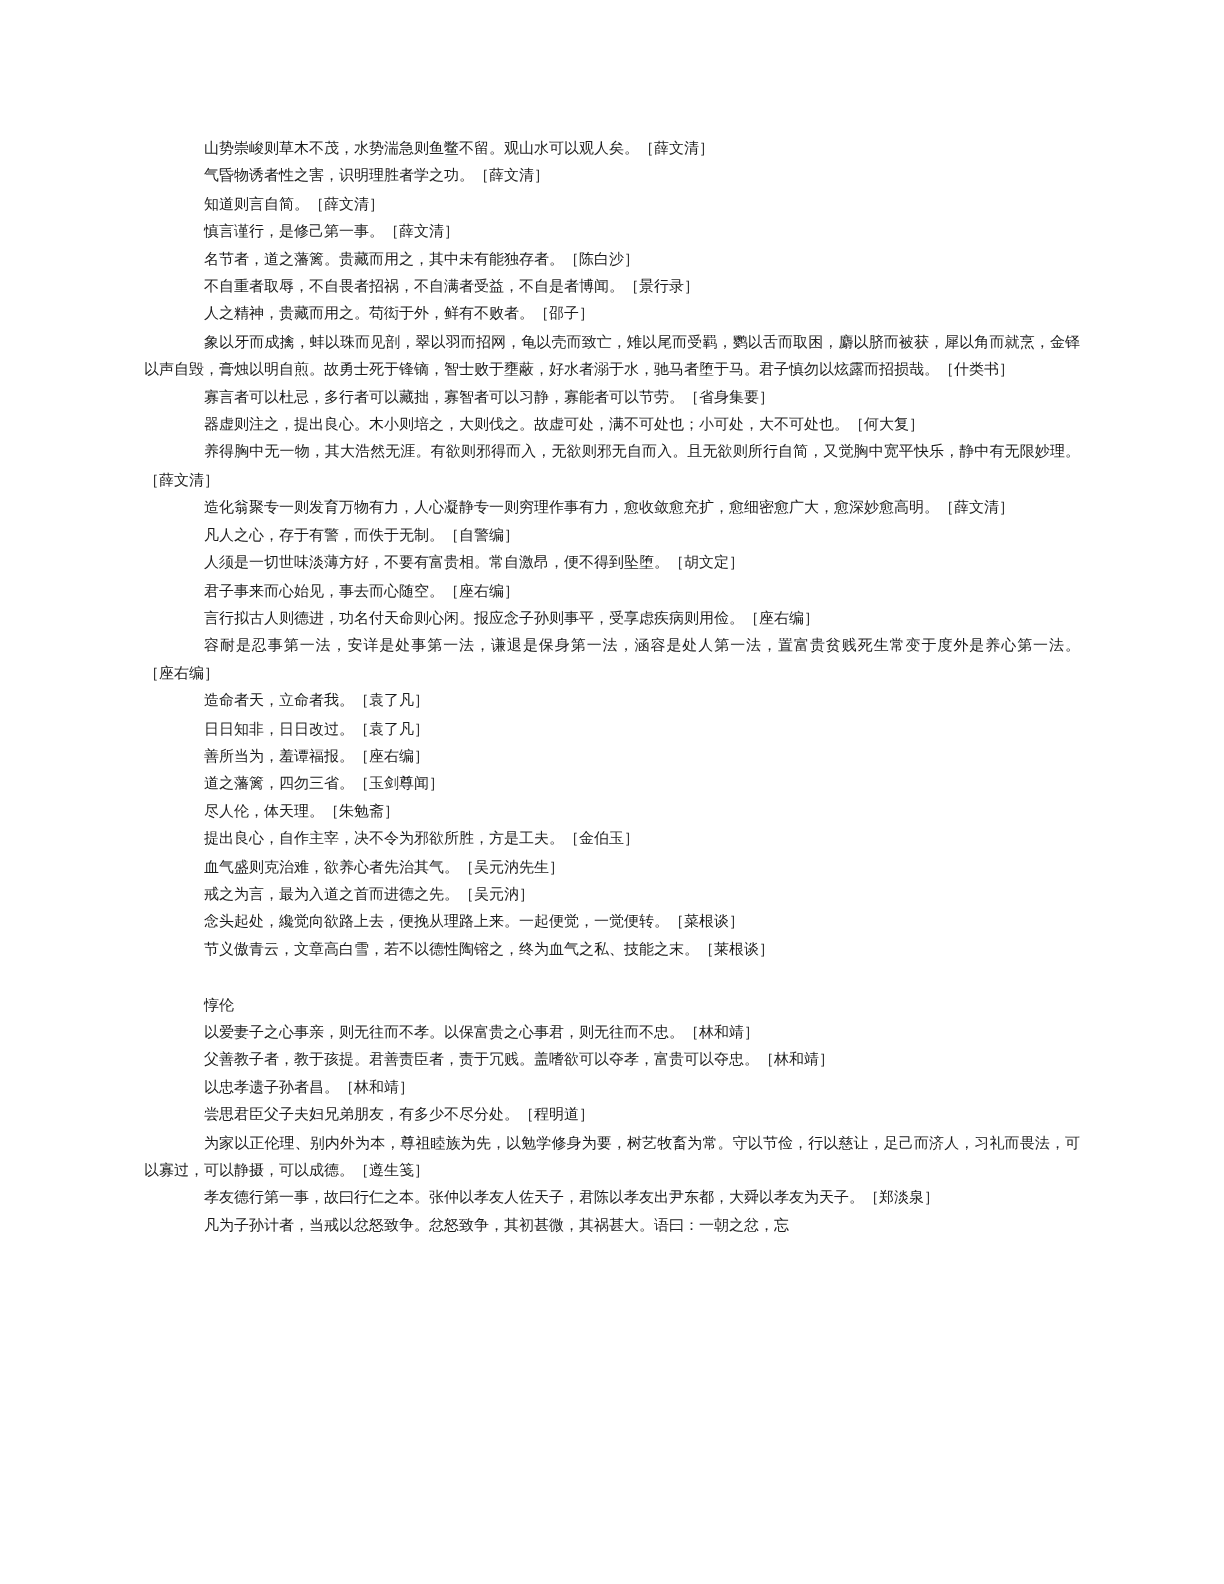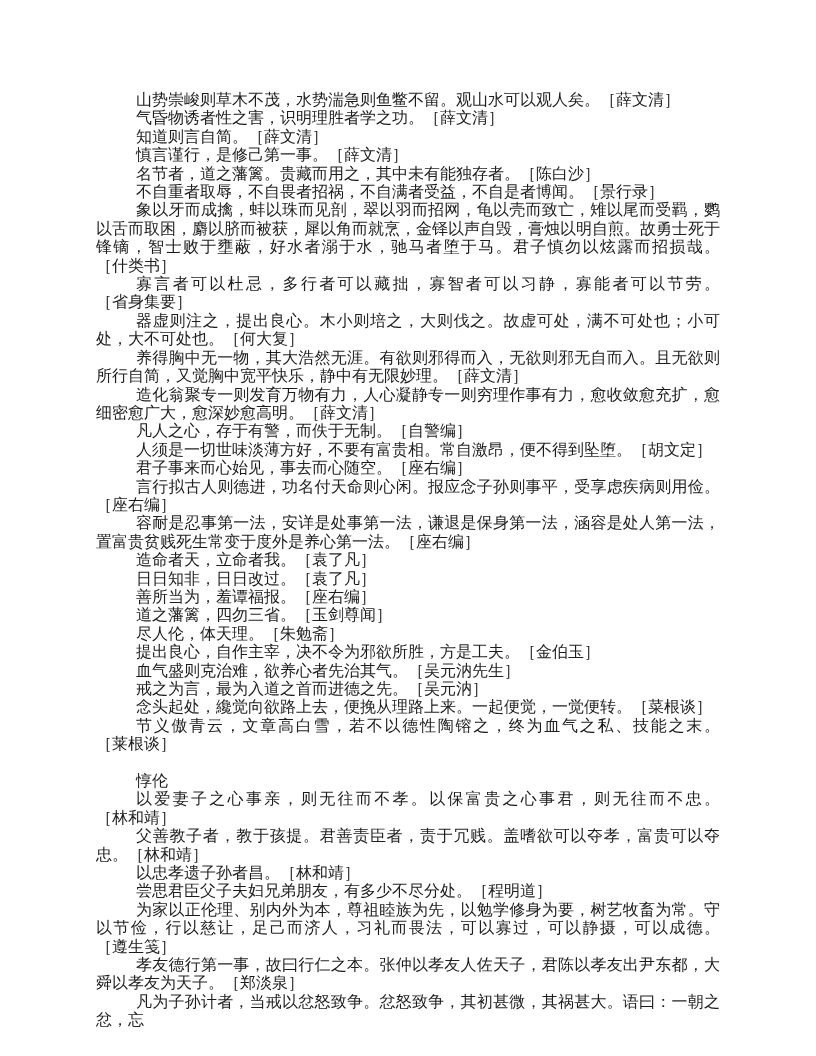--- a/index.html
+++ b/index.html
@@ -14,21 +14,21 @@
     margin: 0 auto;
     background: #ffffff;
     overflow: hidden;
     font-family: "Liberation Serif", "DejaVu Serif", serif;
   }
   .text-block {
     position: absolute;
     left: 96px;
     top: 91px;
     width: 624px;
-    font-size: 16px;
+    font-size: 10px;
     line-height: 18.4px;
     color: #1c1c1c;
     text-align: justify;
     letter-spacing: 0;
   }
   .text-block p {
     margin: 0;
     padding: 0;
     text-indent: 40px;
   }
@@ -48,20 +48,21 @@
 
 <div class="page">
   <div class="text-block">
       <div class="section">
         <p class="quote"><span>山势崇峻则草木不茂，水势湍急则鱼鳖不留。观山水可以观人矣。</span><span class="source">［薛文清］</span></p>
         <p class="quote"><span>气昏物诱者性之害，识明理胜者学之功。</span><span class="source">［薛文清］</span></p>
         <p class="quote"><span>知道则言自简。</span><span class="source">［薛文清］</span></p>
         <p class="quote"><span>慎言谨行，是修己第一事。</span><span class="source">［薛文清］</span></p>
         <p class="quote"><span>名节者，道之藩篱。贵藏而用之，其中未有能独存者。</span><span class="source">［陈白沙］</span></p>
         <p class="quote"><span>不自重者取辱，不自畏者招祸，不自满者受益，不自是者博闻。</span><span class="source">［景行录］</span></p>
+        <p class="quote"><span>人之精神，贵藏而用之。苟衒于外，鲜有不败者。</span><span class="source">［邵子］</span></p>
         <p class="quote"><span>象以牙而成擒，蚌以珠而见剖，翠以羽而招网，龟以壳而致亡，雉以尾而受羁，鹦以舌而取困，麝以脐而被获，犀以角而就烹，金铎以声自毁，膏烛以明自煎。故勇士死于锋镝，智士败于壅蔽，好水者溺于水，驰马者堕于马。君子慎勿以炫露而招损哉。</span><span class="source">［什类书］</span></p>
         <p class="quote"><span>寡言者可以杜忌，多行者可以藏拙，寡智者可以习静，寡能者可以节劳。</span><span class="source">［省身集要］</span></p>
         <p class="quote"><span>器虚则注之，提出良心。木小则培之，大则伐之。故虚可处，满不可处也；小可处，大不可处也。</span><span class="source">［何大复］</span></p>
         <p class="quote"><span>养得胸中无一物，其大浩然无涯。有欲则邪得而入，无欲则邪无自而入。且无欲则所行自简，又觉胸中宽平快乐，静中有无限妙理。</span><span class="source">［薛文清］</span></p>
         <p class="quote"><span>造化翁聚专一则发育万物有力，人心凝静专一则穷理作事有力，愈收敛愈充扩，愈细密愈广大，愈深妙愈高明。</span><span class="source">［薛文清］</span></p>
         <p class="quote"><span>凡人之心，存于有警，而佚于无制。</span><span class="source">［自警编］</span></p>
         <p class="quote"><span>人须是一切世味淡薄方好，不要有富贵相。常自激昂，便不得到坠堕。</span><span class="source">［胡文定］</span></p>
         <p class="quote"><span>君子事来而心始见，事去而心随空。</span><span class="source">［座右编］</span></p>
         <p class="quote"><span>言行拟古人则德进，功名付天命则心闲。报应念子孙则事平，受享虑疾病则用俭。</span><span class="source">［座右编］</span></p>
         <p class="quote"><span>容耐是忍事第一法，安详是处事第一法，谦退是保身第一法，涵容是处人第一法，置富贵贫贱死生常变于度外是养心第一法。</span><span class="source">［座右编］</span></p>

